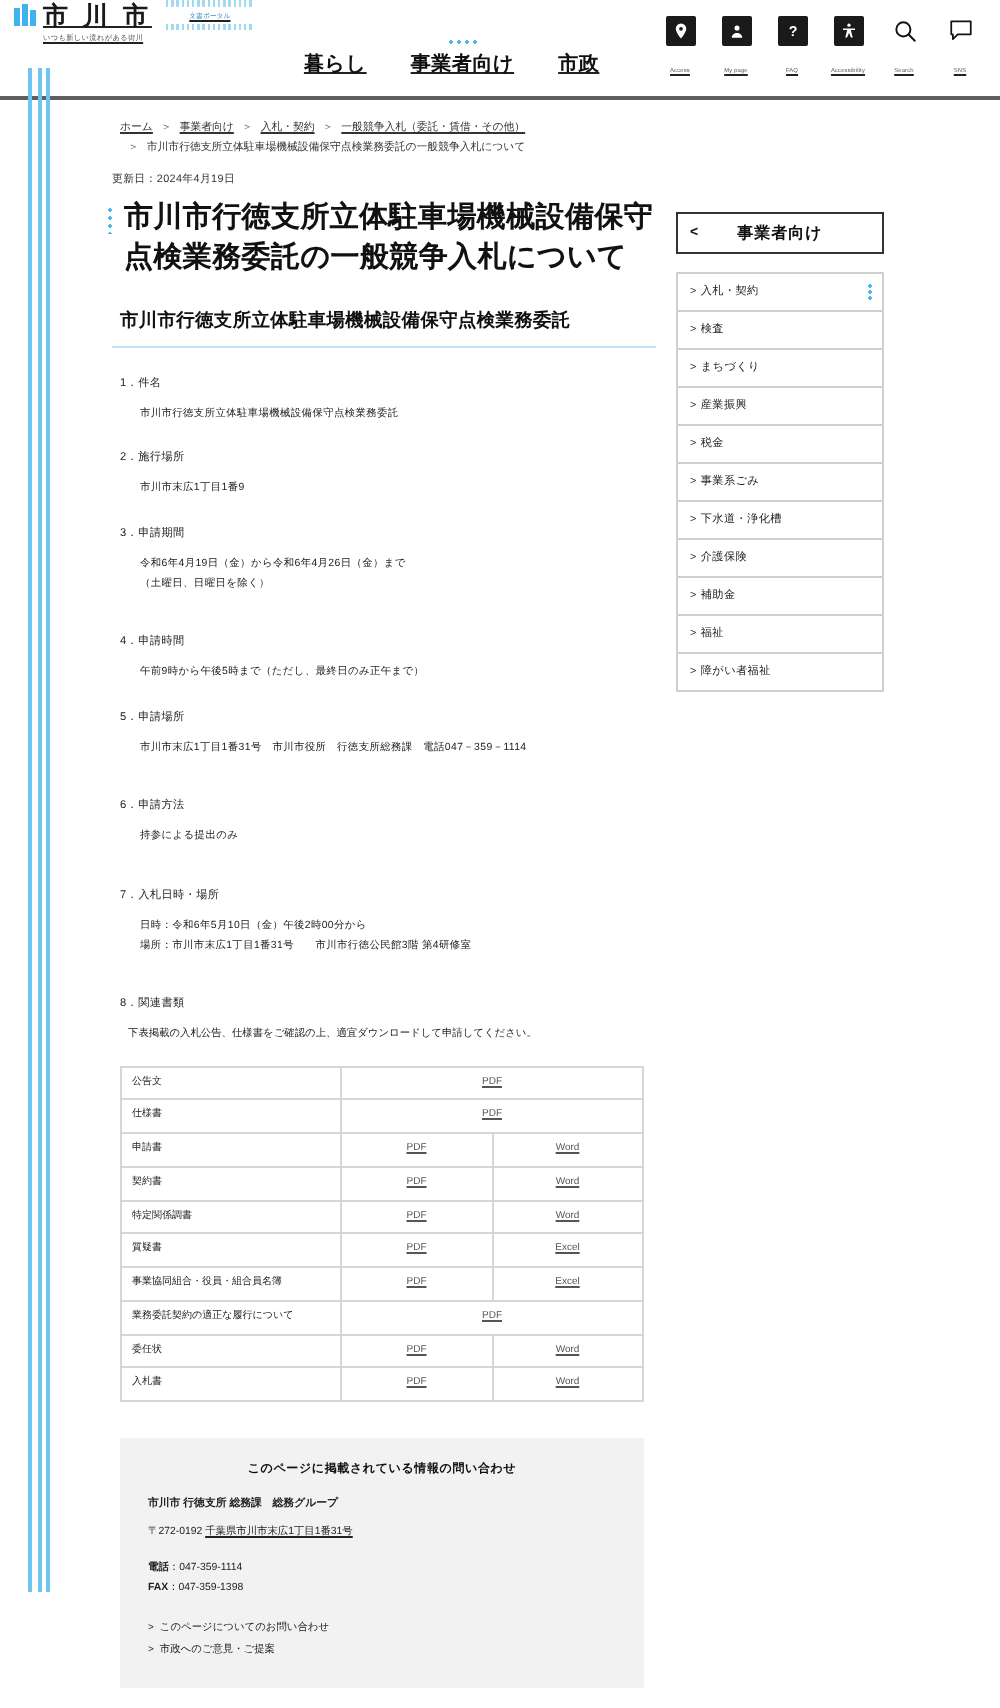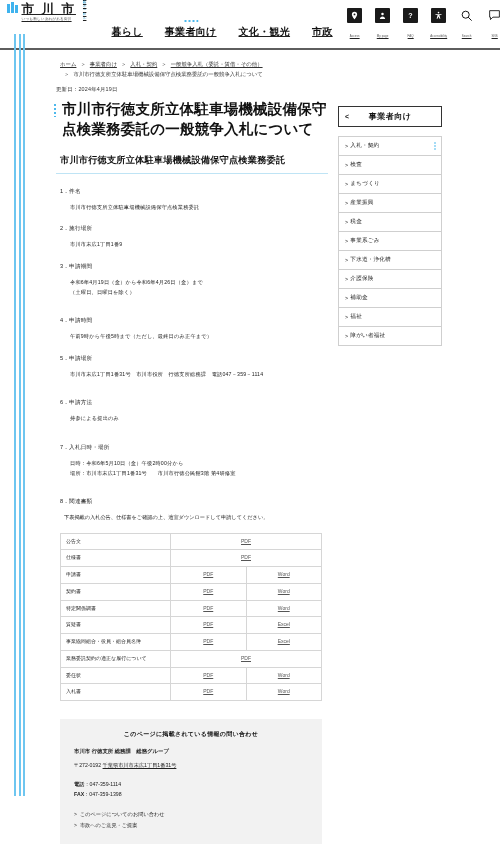--- a/index.html
+++ b/index.html
@@ -221,21 +221,20 @@
     <span class="logo-text">
       <span class="logo-name">市 川 市</span>
       <span class="logo-tag">いつも新しい流れがある街川</span>
     </span>
   </div>
   <div class="portal-badge">文書ポータル</div>
 
   <nav class="main-nav">
     <div class="nav-item">暮らし</div>
     <div class="nav-item active">事業者向け</div>
-    <div class="nav-item">文化・観光</div>
     <div class="nav-item">市政</div>
   </nav>
 
   <div class="util-icons">
     <div class="util">
       <span class="glyph boxed">
         <svg width="9" height="9" viewBox="0 0 24 24">
             <path d="M12 2a7 7 0 0 0-7 7c0 5 7 13 7 13s7-8 7-13a7 7 0 0 0-7-7zm0 9.5A2.5 2.5 0 1 1 12 6.5a2.5 2.5 0 0 1 0 5z"></path>
           </svg>
       </span>

